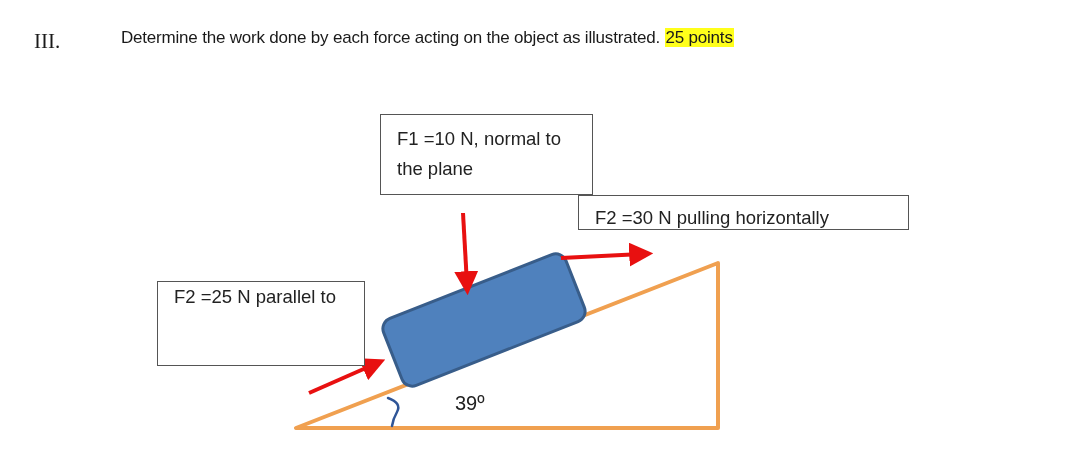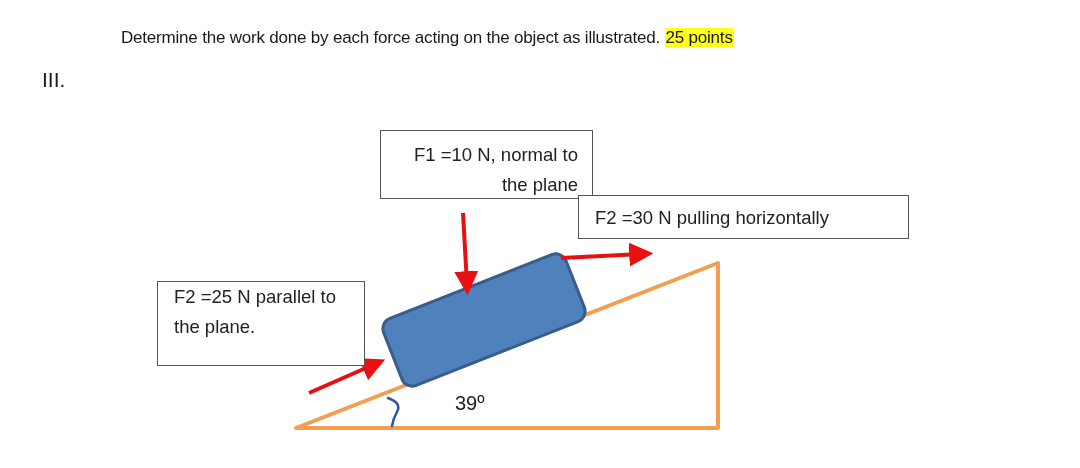--- a/index.html
+++ b/index.html
@@ -10,26 +10,25 @@
   body {
     width: 1080px;
     height: 468px;
     position: relative;
     overflow: hidden;
     font-family: "Liberation Sans", "DejaVu Sans", sans-serif;
     color: #1a1a1a;
   }
   .question-number {
     position: absolute;
-    left: 42px;
+    left: 34px;
     top: 29px;
-    font-family: Liberation Sans, sans-serif;
+    font-family: Liberation Serif, serif;
     font-size: 21px;
     color: #1a1a1a;
-    margin-top: 39px;
   }
   .question-text {
     position: absolute;
     left: 121px;
     top: 28px;
     font-size: 17px;
     letter-spacing: -0.2px;
     white-space: nowrap;
     color: #1a1a1a;
   }
@@ -49,22 +48,22 @@
     background: #ffffff;
     border: 1.3px solid #555555;
     box-sizing: border-box;
     font-size: 18.5px;
     line-height: 30px;
     color: #222222;
     padding: 9px 14px 0 16px;
     white-space: nowrap;
   }
   .label-box .line { display: block; }
-  #box-f1 { left: 380px; top: 130px; width: 213px; height: 69px; text-align: right; }
-  #box-f2h { left: 578px; top: 195px; width: 331px; height: 44px; padding-top: 7px; }
+  #box-f1 { left: 380px; top: 114px; width: 213px; height: 81px; }
+  #box-f2h { left: 578px; top: 195px; width: 331px; height: 35px; padding-top: 7px; }
   #box-f2p { left: 157px; top: 281px; width: 208px; height: 85px; padding-top: 0; }
   .angle-label {
     position: absolute;
     left: 455px;
     top: 392px;
     font-size: 20px;
     color: #222222;
   }
 </style>
 </head>
@@ -102,16 +101,15 @@
   <span class="line">F1 =10 N, normal to</span>
   <span class="line">the plane</span>
 </div>
 
 <div id="box-f2h" class="label-box">
   <span class="line">F2 =30 N pulling horizontally</span>
 </div>
 
 <div id="box-f2p" class="label-box">
   <span class="line">F2 =25 N parallel to</span>
-  <span class="line">the plane.</span>
 </div>
 
 <div class="angle-label">39º</div>
 
 </body></html>

